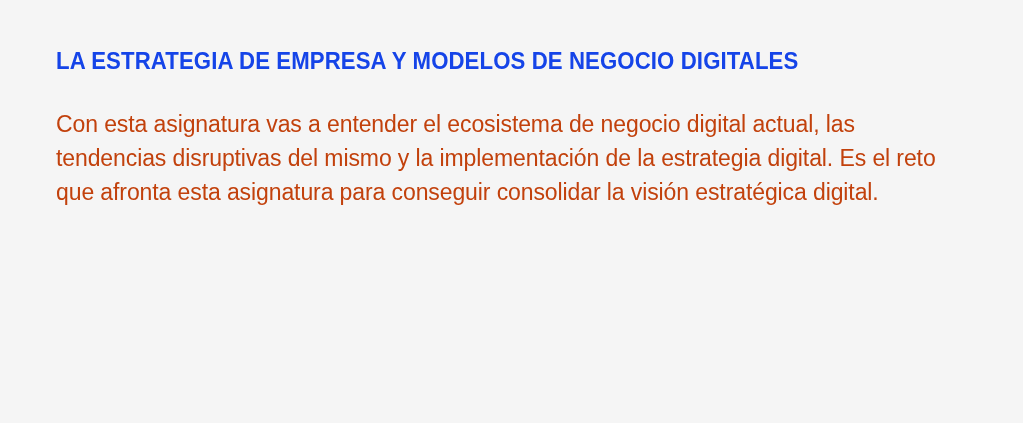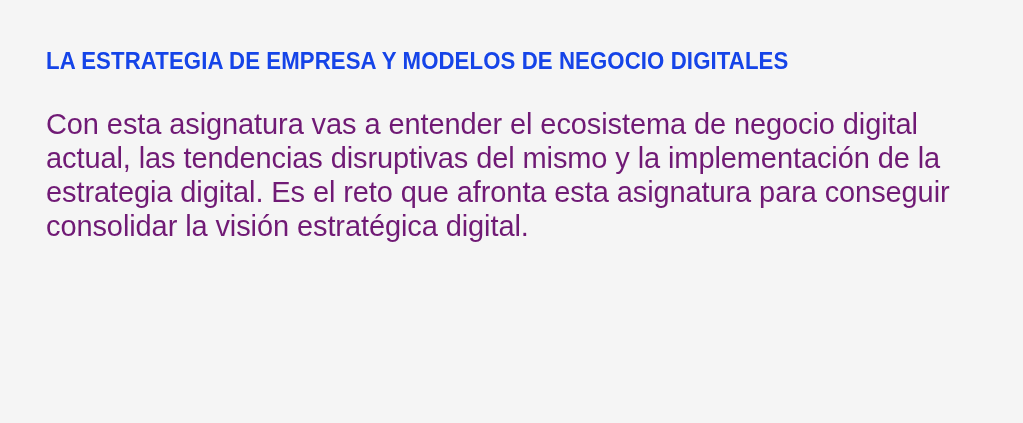--- a/index.html
+++ b/index.html
@@ -18,21 +18,21 @@
     position: relative;
     width: 1023px;
     height: 423px;
     background: #f5f5f5;
     box-sizing: border-box;
     padding: 0;
   }
 
   .content {
     position: absolute;
-    left: 46px;
+    left: 56px;
     top: 48px;
     width: 920px;
   }
 
   .course-title {
     font-family: "Liberation Sans", sans-serif;
     font-size: 23px;
     font-weight: 700;
     letter-spacing: 0.1px;
     color: #1544e8;
@@ -40,23 +40,23 @@
     margin: 0 0 0 0;
     text-transform: uppercase;
     transform: scaleX(0.965);
     transform-origin: left center;
     white-space: nowrap;
   }
 
   .description {
     margin-top: 33px;
     font-family: "Liberation Sans", sans-serif;
-    font-size: 29px;
+    font-size: 23px;
     font-weight: 400;
-    color: #701a75;
+    color: #c2410c;
     line-height: 34px;
     max-width: 905px;
     letter-spacing: -0.1px;
   }
 
   .tools-line {
     margin-top: 32px;
     font-family: "Liberation Sans", sans-serif;
     font-size: 21.5px;
     font-weight: 400;

